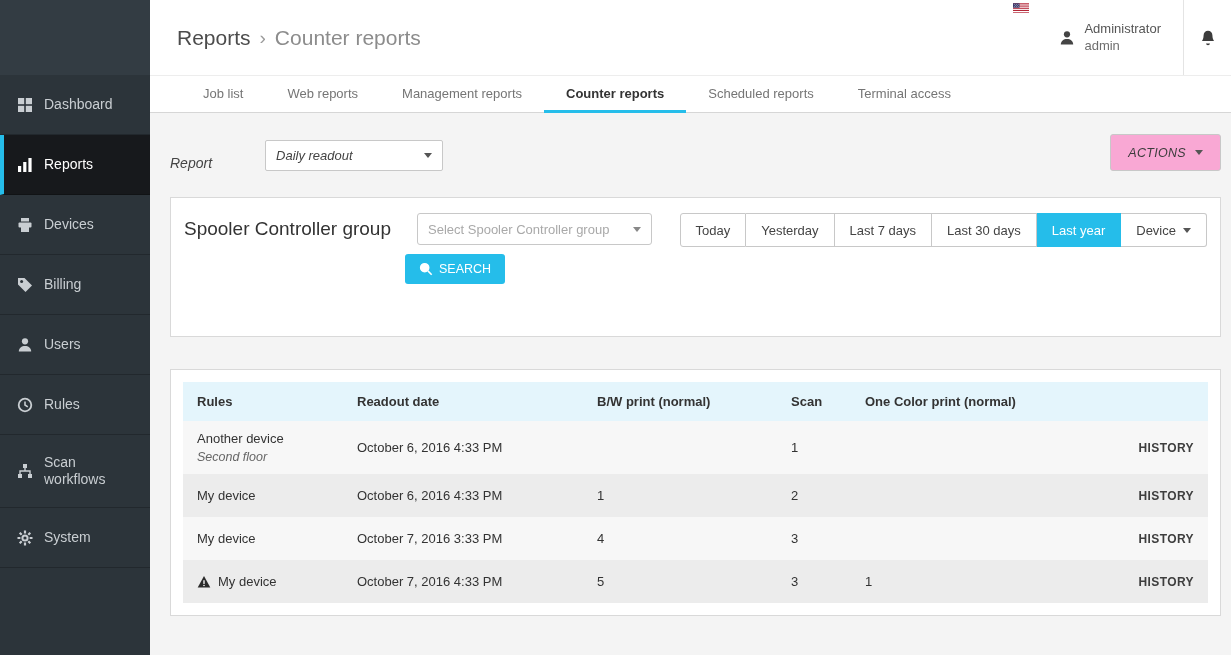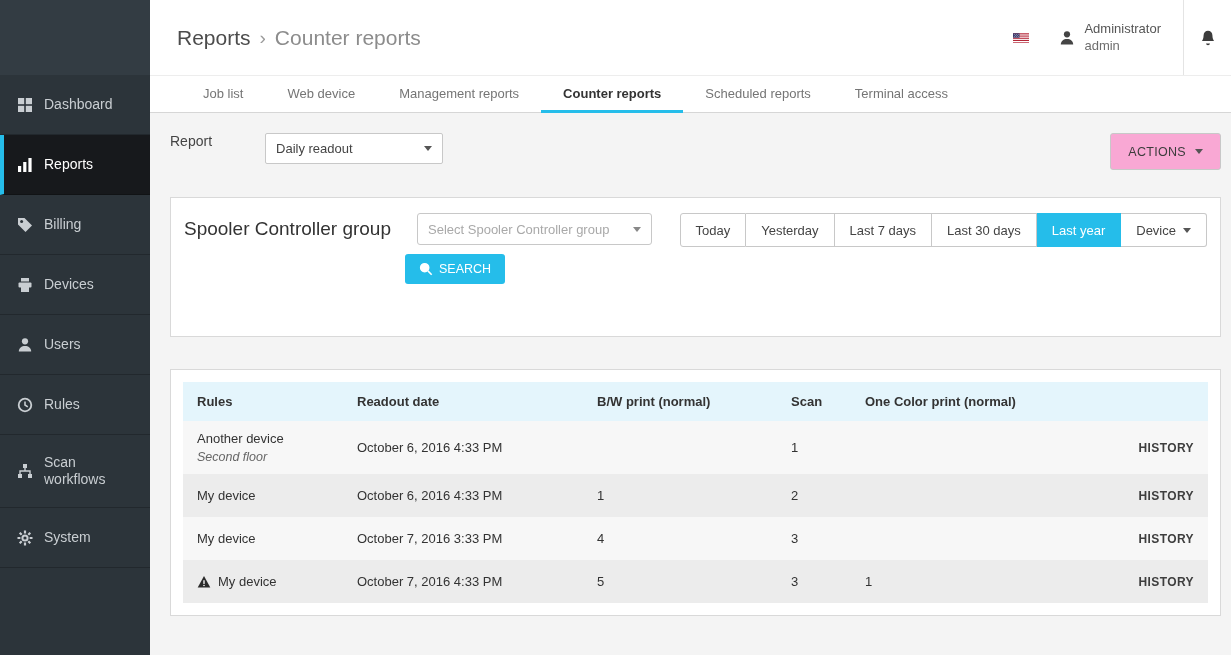--- a/index.html
+++ b/index.html
@@ -30,38 +30,38 @@
 
   
   .main { flex:1; display:flex; flex-direction:column; background:#f4f4f4; min-width:0; }
 
   
   .topbar { height:75px; background:#fff; display:flex; align-items:center; padding-left:27px; flex-shrink:0; }
   .breadcrumb { display:flex; align-items:center; gap:9px; }
   .crumb-section { font-size:21px; color:#4c4c4c; }
   .crumb-sep { font-size:19px; color:#9a9a9a; }
   .crumb-page { font-size:21px; color:#8c8c8c; }
-  .topbar-right { margin-left:auto; display:flex; align-items:center; height:100%; }
+  .topbar-right { margin-left:auto; display:flex; height:100%; }
   .flag { display:flex; margin-right:30px; }
   .user-block { display:flex; align-items:center; gap:9px; margin-right:22px; cursor:pointer; }
   .user-icon { color:#444; }
   .user-text { display:flex; flex-direction:column; line-height:1.3; }
   .user-name { font-size:13px; color:#555; }
   .user-role { font-size:13px; color:#6e6e6e; }
   .bell-wrap { width:48px; height:100%; border-left:1px solid #e4e4e4; display:flex; align-items:center; justify-content:center; cursor:pointer; color:#3c3c3c; }
 
   
   .tabbar { height:38px; background:#fff; border-top:1px solid #ededed; border-bottom:1px solid #d6d6d6; display:flex; padding-left:31px; flex-shrink:0; }
   .tab { padding:0 22px; display:flex; align-items:center; font-size:13px; color:#757575; cursor:pointer; border-bottom:3px solid transparent; margin-bottom:-1px; }
   .tab.active { color:#333; font-weight:bold; border-bottom-color:#25bdea; }
 
   
   .content { flex:1; padding:20px 10px 0 20px; overflow:hidden; }
 
-  .report-row { display:flex; align-items:flex-start; height:38px; margin-bottom:26px; }
+  .report-row { display:flex; align-items:flex-end; height:38px; margin-bottom:26px;font-style:italic; }
   .report-label { font-size:14px; color:#444; margin-right:21px; }
   .select {
     background:#fff; border:1px solid #c8c8c8; border-radius:2px; height:31px;
     display:flex; align-items:center; justify-content:space-between;
     padding:0 10px; font-size:13px; color:#444; cursor:pointer;
   }
   .report-select { width:178px;margin-left:32px; }
   .caret { width:0; height:0; border-left:4px solid transparent; border-right:4px solid transparent; border-top:5px solid; display:inline-block; }
   .caret.gray { color:#888; }
   .caret.dark { color:#555; }
@@ -130,36 +130,36 @@
             <rect x="6.2" y="5" width="3.2" height="10"></rect>
             <rect x="11.4" y="1" width="3.2" height="14"></rect>
           </svg>
         </span>
       <span>Reports</span>
     </div>
 
     <div class="side-item">
       <span class="icon">
           <svg viewBox="0 0 16 16">
-            <path d="M1 1 h6.5 L15 8.5 8.5 15 1 7.5 Z"></path>
-            <circle cx="4.6" cy="4.6" r="1.5" fill="#2c343a"></circle>
-          </svg>
-        </span>
-      <span>Billing</span>
-    </div>
-
-    <div class="side-item">
-      <span class="icon">
-          <svg viewBox="0 0 16 16">
             <rect x="4" y="1" width="8" height="3.5"></rect>
             <rect x="1.5" y="5.5" width="13" height="5" rx="1"></rect>
             <rect x="4" y="9.5" width="8" height="5.5"></rect>
           </svg>
         </span>
       <span>Devices</span>
+    </div>
+
+    <div class="side-item">
+      <span class="icon">
+          <svg viewBox="0 0 16 16">
+            <path d="M1 1 h6.5 L15 8.5 8.5 15 1 7.5 Z"></path>
+            <circle cx="4.6" cy="4.6" r="1.5" fill="#2c343a"></circle>
+          </svg>
+        </span>
+      <span>Billing</span>
     </div>
 
     <div class="side-item">
       <span class="icon">
           <svg viewBox="0 0 16 16">
             <circle cx="8" cy="4.3" r="3.1"></circle>
             <path d="M1.8 14.5 c0-3.6 2.8-5.6 6.2-5.6 s6.2 2 6.2 5.6 z"></path>
           </svg>
         </span>
       <span>Users</span>
@@ -251,21 +251,21 @@
             </span>
         </div>
       </div>
     </div>
 
     <div class="tabbar">
       <div class="tab">
           <span>Job list</span>
         </div>
       <div class="tab">
-          <span>Web device</span>
+          <span>Web reports</span>
         </div>
       <div class="tab">
           <span>Management reports</span>
         </div>
       <div class="tab active">
           <span>Counter reports</span>
         </div>
       <div class="tab">
           <span>Scheduled reports</span>
         </div>

